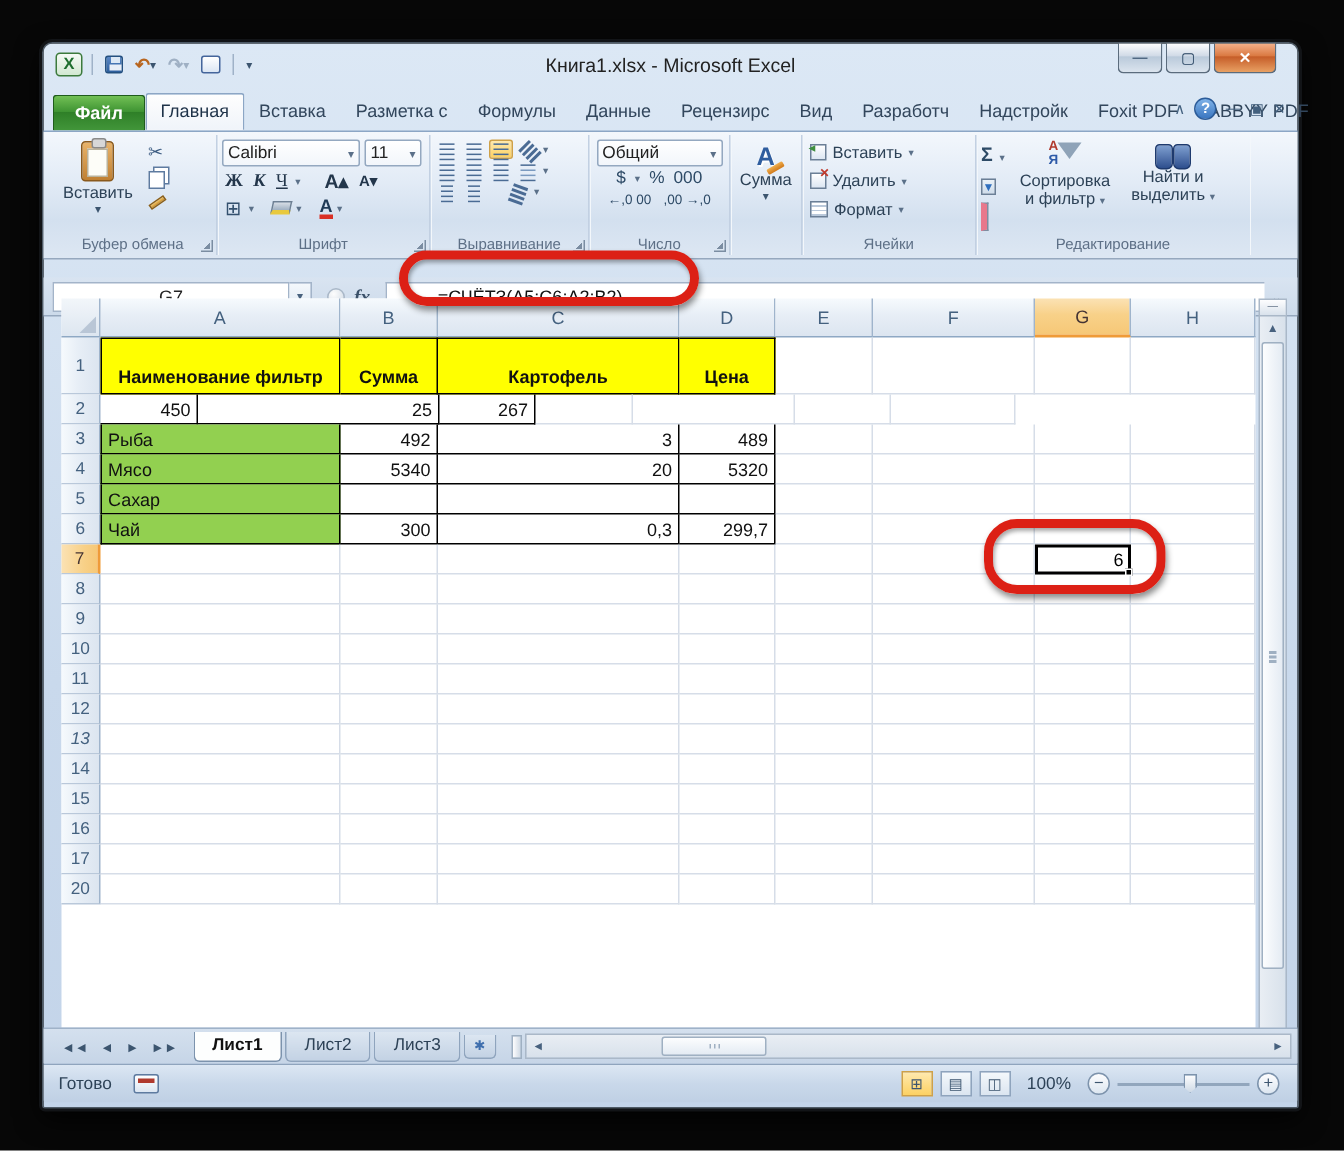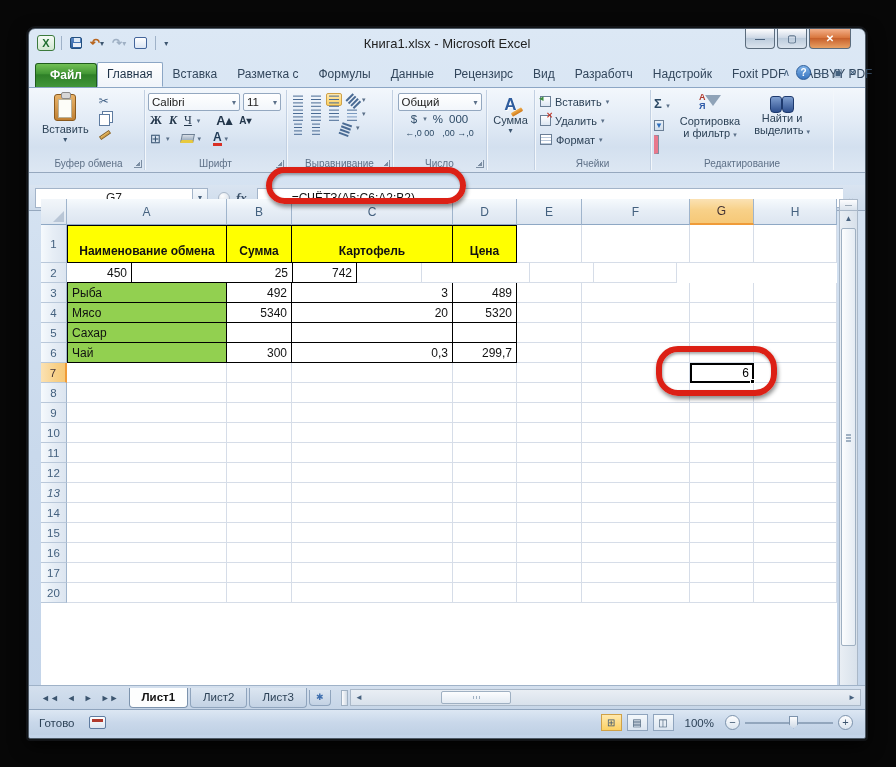--- a/index.html
+++ b/index.html
@@ -417,34 +417,34 @@
         <div class="chdr" style="width: 161px;">C</div>
         <div class="chdr" style="width: 64px;">D</div>
         <div class="chdr" style="width: 65px;">E</div>
         <div class="chdr" style="width: 108px;">F</div>
         <div class="chdr sel" style="width: 64px;">G</div>
         <div class="chdr" style="width: 83px;">H</div>
       </div>
     <div id="grid-body">
         <div class="grid-row" style="height: 38px;">
           <div class="rhdr">1</div>
-          <div class="cell tc tc-t tc-l th" style="width: 160px;">Наименование обмена</div>
+          <div class="cell tc tc-t tc-l th" style="width: 160px;">Наименование фильтр</div>
           <div class="cell tc tc-t th" style="width: 65px;">Сумма</div>
           <div class="cell tc tc-t th" style="width: 161px;">Картофель</div>
           <div class="cell tc tc-t th" style="width: 64px;">Цена</div>
           <div class="cell" style="width: 65px;"></div>
           <div class="cell" style="width: 108px;"></div>
           <div class="cell" style="width: 64px;"></div>
           <div class="cell" style="width: 83px;"></div>
         </div>
         <div class="grid-row" style="height: 20px;">
           <div class="rhdr">2</div>
           <div class="cell tc tv" style="width: 65px;">450</div>
           <div class="cell tc tv" style="width: 161px;">25</div>
-          <div class="cell tc tv" style="width: 64px;">742</div>
+          <div class="cell tc tv" style="width: 64px;">267</div>
           <div class="cell" style="width: 65px;"></div>
           <div class="cell" style="width: 108px;"></div>
           <div class="cell" style="width: 64px;"></div>
           <div class="cell" style="width: 83px;"></div>
         </div>
         <div class="grid-row" style="height: 20px;">
           <div class="rhdr">3</div>
           <div class="cell tc tc-l tn" style="width: 160px;">Рыба</div>
           <div class="cell tc tv" style="width: 65px;">492</div>
           <div class="cell tc tv" style="width: 161px;">3</div>

